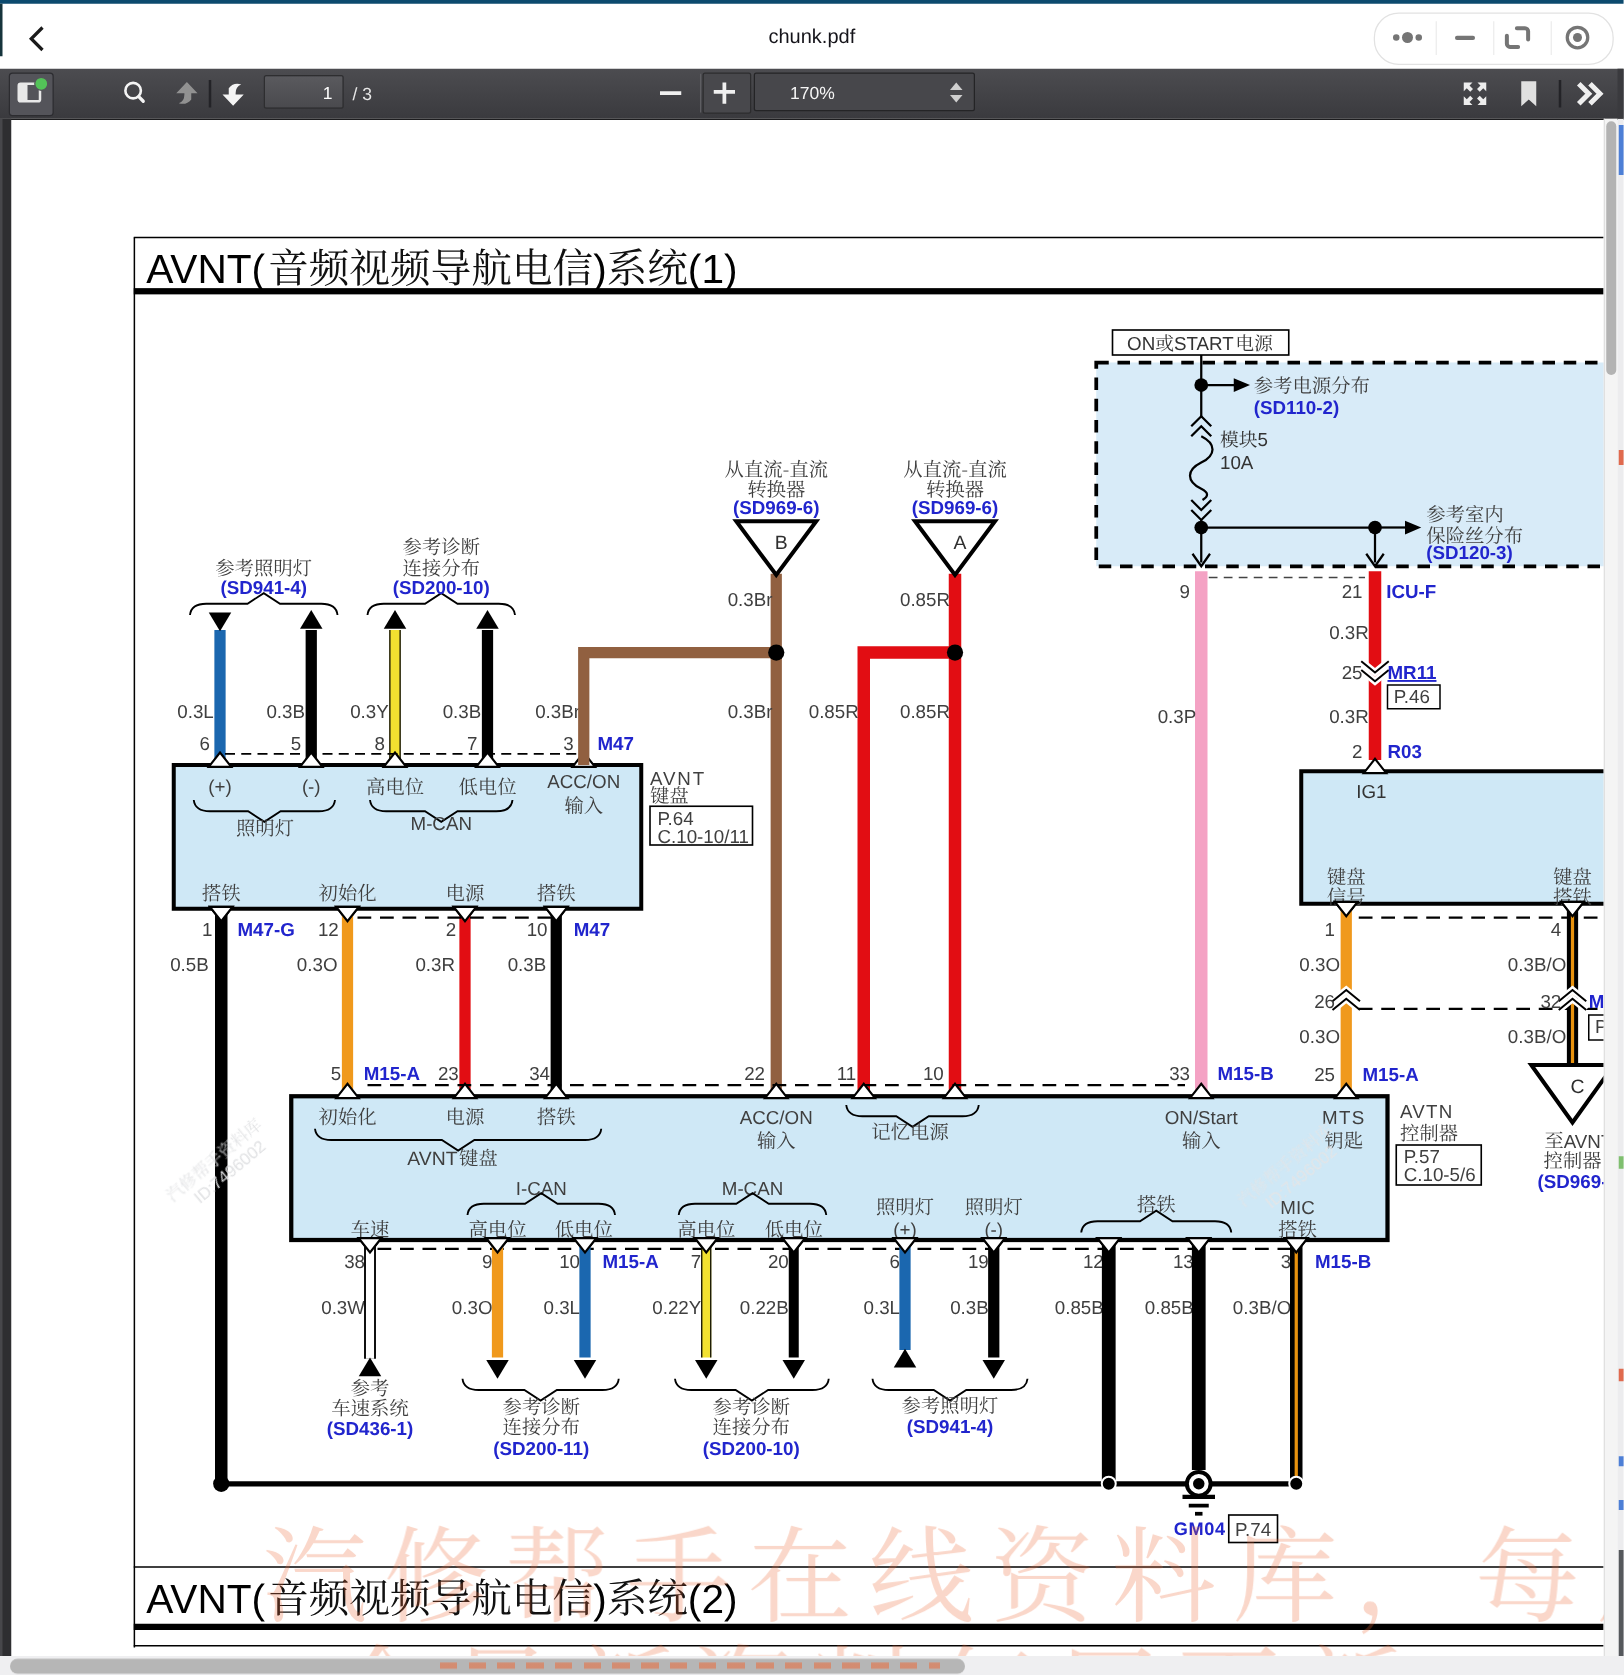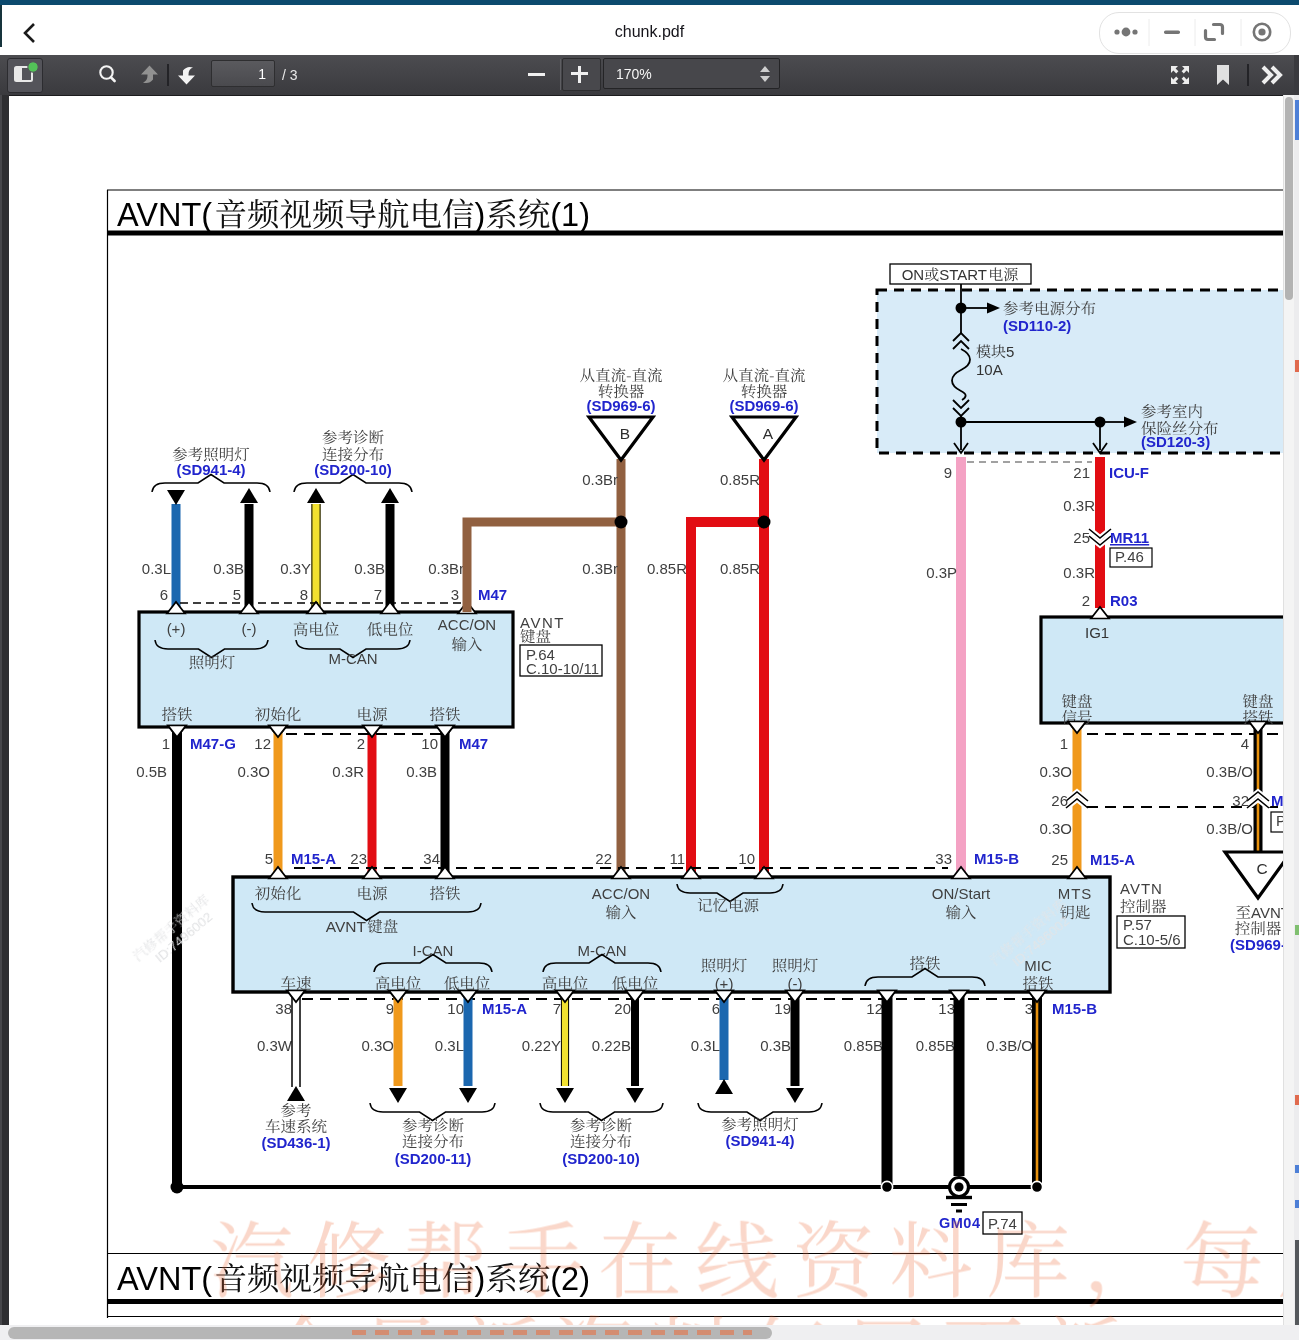--- a/index.html
+++ b/index.html
@@ -719,21 +719,21 @@
           <use href="#u8D44" x="3464"></use>
           <use href="#u6599" x="4619"></use>
           <use href="#u6BCF" x="5774"></use>
           <use href="#u5468" x="6929"></use>
           <use href="#u66F4" x="8083"></use>
           <use href="#u65B0" x="9238"></use>
         </g>
       </g>
     </g>
   </svg>
-<div style="position:absolute;left:0;top:0;width:1299px;height:55px;background:#fff;border-top:5px solid #0c4a6e">
+<div style="position:absolute;left:0;top:0;width:1299px;height:55px;background:#fff;border-top:3px solid #0c4a6e">
 <svg width="36" height="36" style="position:absolute;left:12px;top:10px" viewBox="0 0 36 36">
       <path d="M22 9 L13 18 L22 27" fill="none" stroke="#1b1b1b" stroke-width="2.6"></path>
     </svg>
 <div style="position:absolute;left:0;right:0;top:18px;text-align:center;font-size:16px;color:#15141a">chunk.pdf</div>
 <div style="position:absolute;left:1099px;top:7px;width:190px;height:40px;border:1px solid #e2e2e2;border-radius:20px;background:#fff"></div>
 <svg width="200" height="40" viewBox="0 0 200 40" style="position:absolute;left:1096px;top:8px">
 <g fill="#757575">
         <circle cx="21" cy="19" r="2.6"></circle>
         <circle cx="30" cy="19" r="4.4"></circle>
         <circle cx="39" cy="19" r="2.6"></circle>
@@ -766,21 +766,21 @@
 <svg width="26" height="26" viewBox="0 0 26 26" style="position:absolute;left:173px;top:7px">
 <path d="M13.5 22.5 L5 13.5 L10 13.5 L10 8.5 Q14 3.5 20 5.5 Q15.5 7 15.5 12.5 L15.5 13.5 L22 13.5 Z" fill="#f4f4f4"></path>
     </svg>
 <div style="position:absolute;left:211px;top:5px;width:64px;height:27px;background:linear-gradient(#5a5a5e,#4a4a4e);border:1px solid #2e2e30;border-radius:2px;color:#fff;font-size:14px;line-height:27px;text-align:right;padding-right:8px;box-sizing:border-box">1</div>
 <div style="position:absolute;left:282px;top:0;height:40px;line-height:40px;color:#e8e8e8;font-size:14px">/ 3</div>
 <div style="position:absolute;left:528px;top:18px;width:17px;height:3.4px;background:#f0f0f0"></div>
 <div style="position:absolute;left:560px;top:4px;width:1px;height:31px;background:#5e5e62"></div>
 <div style="position:absolute;left:562px;top:3px;width:37px;height:31px;background:#48484c;border:1px solid #2c2c2e;border-radius:2px"></div>
 <div style="position:absolute;left:571px;top:17px;width:17px;height:3.4px;background:#f0f0f0"></div>
 <div style="position:absolute;left:578px;top:10.5px;width:3.4px;height:17px;background:#f0f0f0"></div>
-<div style="position:absolute;left:603px;top:3px;width:177px;height:31px;background:#47474b;border:1px solid #242426;border-radius:2px;color:#f5f5f5;font-size:14px;line-height:30px;padding-left:12px;box-sizing:border-box">170%</div>
+<div style="position:absolute;left:603px;top:3px;width:177px;height:31px;background:#47474b;border:1px solid #242426;border-radius:2px;color:#f5f5f5;font-size:14px;line-height:30px;padding-left:28px;box-sizing:border-box">170%</div>
 <svg width="14" height="18" viewBox="0 0 14 18" style="position:absolute;left:758px;top:10px">
 <path d="M7 1 L12 7 L2 7 Z" fill="#cfcfcf"></path>
       <path d="M7 17 L2 11 L12 11 Z" fill="#cfcfcf"></path>
     </svg>
 <svg width="24" height="24" viewBox="0 0 24 24" style="position:absolute;left:1168px;top:8px" fill="#ededed">
 <path d="M3 3 L10 3 L7.6 5.4 L10.4 8.2 L8.2 10.4 L5.4 7.6 L3 10 Z"></path>
       <path d="M21 3 L21 10 L18.6 7.6 L15.8 10.4 L13.6 8.2 L16.4 5.4 L14 3 Z"></path>
       <path d="M3 21 L3 14 L5.4 16.4 L8.2 13.6 L10.4 15.8 L7.6 18.6 L10 21 Z"></path>
       <path d="M21 21 L14 21 L16.4 18.6 L13.6 15.8 L15.8 13.6 L18.6 16.4 L21 14 Z"></path>
     </svg>

